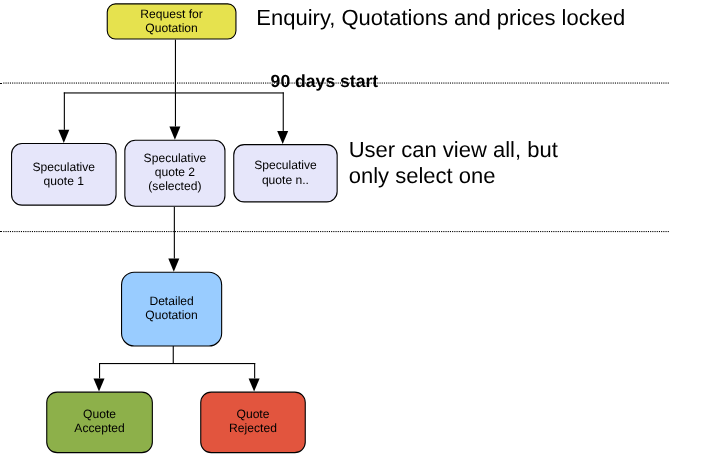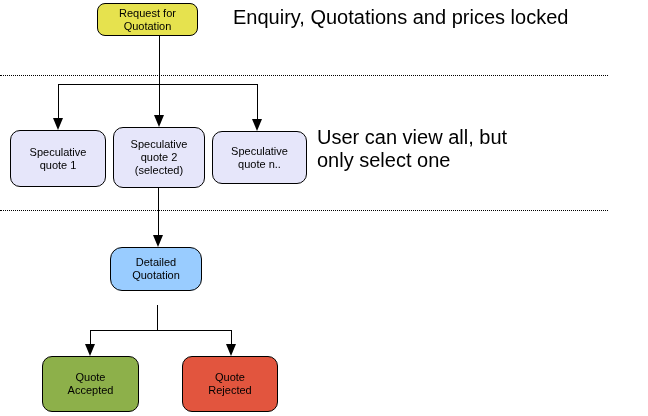--- a/index.html
+++ b/index.html
@@ -53,36 +53,37 @@
     white-space: nowrap;
   }
   .caption {
     position: absolute;
     font-size: 20px;
     line-height: 23px;
     color: #000;
     white-space: pre-line;
   }
   
-  #node-request   { left: 97px;  top: 3px;   width: 101px; height: 33px; border-radius: 8px; }
+  #node-request   { left: 97px;  top: 3px;   width: 118px; height: 33px; border-radius: 8px; }
   #node-spec1     { left: 10px;  top: 130px; width: 96px;  height: 57px; border-radius: 10px; }
   #node-spec2     { left: 113px; top: 127px; width: 92px;  height: 61px; border-radius: 10px; }
   #node-specn     { left: 212px; top: 131px; width: 95px;  height: 53px; border-radius: 10px; }
-  #node-detailed  { left: 110px; top: 247px; width: 92px;  height: 44px; border-radius: 12px; }
+  #node-detailed  { left: 110px; top: 247px; width: 92px;  height: 68px; border-radius: 12px; }
   #node-accepted  { left: 42px;  top: 356px; width: 97px;  height: 56px; border-radius: 10px; }
   #node-rejected  { left: 182px; top: 356px; width: 96px;  height: 56px; border-radius: 10px; }
 </style>
 </head>
 <body>
 
 <div id="canvas">
 
   <div class="dotted-line" style="left:0; top:75px; width:608px;"></div>
   <div class="dotted-line" style="left:0; top:210px; width:608px;"></div>
 
+  <div class="phase-label" style="left:246px; top:66px;">90 days start</div>
 
   <div class="caption" style="left:317px; top:126px;">User can view all, but
 only select one</div>
   <div class="caption" style="left:233px; top:6px;">Enquiry, Quotations and prices locked</div>
 
   <div class="vline" style="left:159px; top:36px; height:48px;"></div>
   <div class="hline" style="left:58px; top:84px; width:200px;"></div>
   <div class="vline" style="left:58px; top:84px; height:34px;"></div>
   <div class="arrow-down" style="left:53px; top:118px;"></div>
   <div class="vline" style="left:159px; top:84px; height:31px;"></div>

